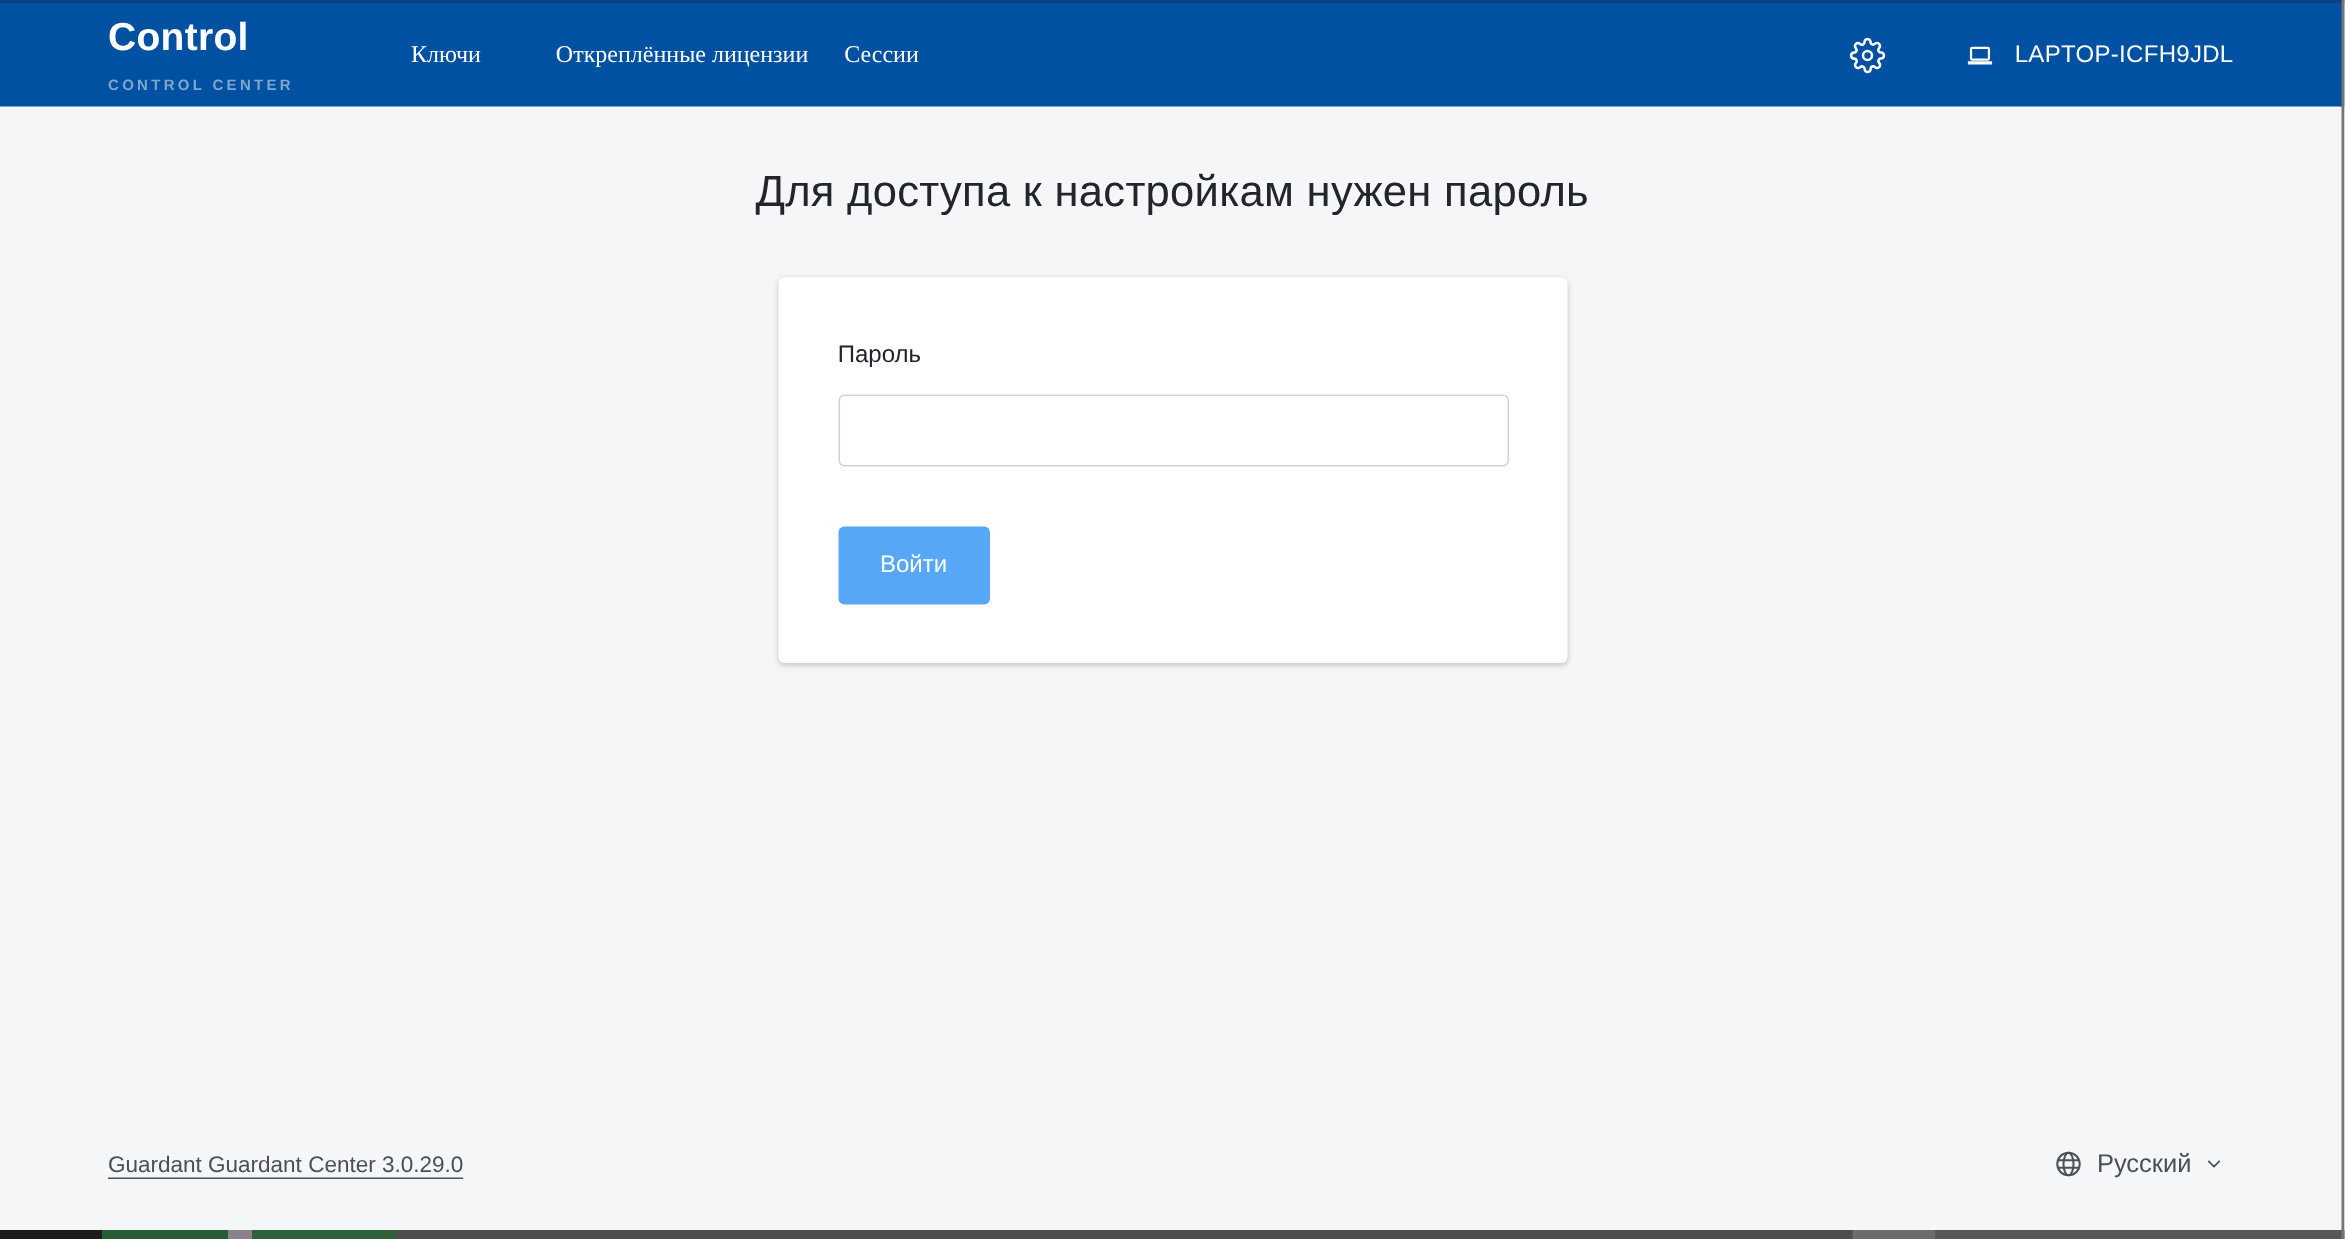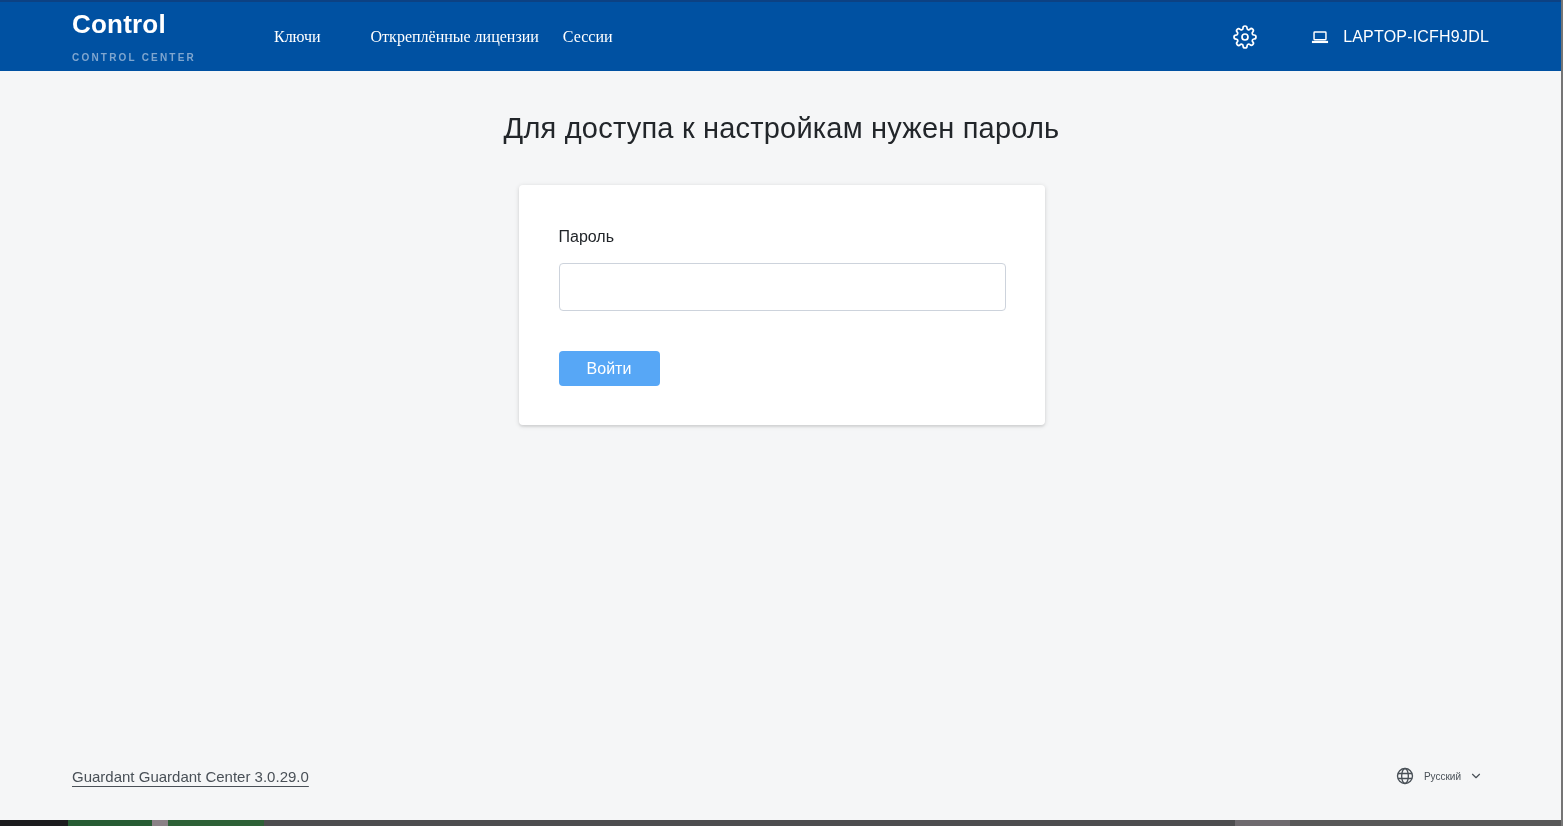--- a/index.html
+++ b/index.html
@@ -69,36 +69,36 @@
     width: 447px; height: 48px;
     border: 1px solid #cdd3dc; border-radius: 4px;
     font-size: 16px; padding: 0 12px; color: #212529;
     background: #ffffff; outline: none; display: block;
   }
   .submit-btn {
     margin-top: 40px;
     background: #57a7f6; color: #ffffff;
     border: none; border-radius: 4px;
     font-size: 16px; font-family: "Liberation Sans", sans-serif;
-    padding: 0 28px; height: 35px; min-width: 101px;
+    padding: 0 28px; height: 52px; min-width: 101px;
     cursor: pointer;
   }
 
   
   .footer {
     position: absolute; left: 72px; right: 80px; top: 762px; height: 28px;
     display: flex; align-items: center; justify-content: space-between;
   }
   .version-link {
     font-size: 15px; color: #495057; text-decoration: underline;
     text-underline-offset: 4px; cursor: pointer;
   }
   .lang-select { display: flex; align-items: center; cursor: pointer; color: #495057; }
   .globe-icon svg { width: 20px; height: 20px; display: block; }
-  .lang-label { font-size: 10px; margin: 0 8px 0 9px; }
+  .lang-label { font-size: 17px; margin: 0 8px 0 9px; }
   .chevron-down-icon svg { width: 14px; height: 14px; display: block; }
 </style>
 </head>
 <body>
 
 <header class="app-header">
   <div class="logo">
     <span class="logo-title">Control</span>
     <span class="logo-subtitle">CONTROL CENTER</span>
   </div>

